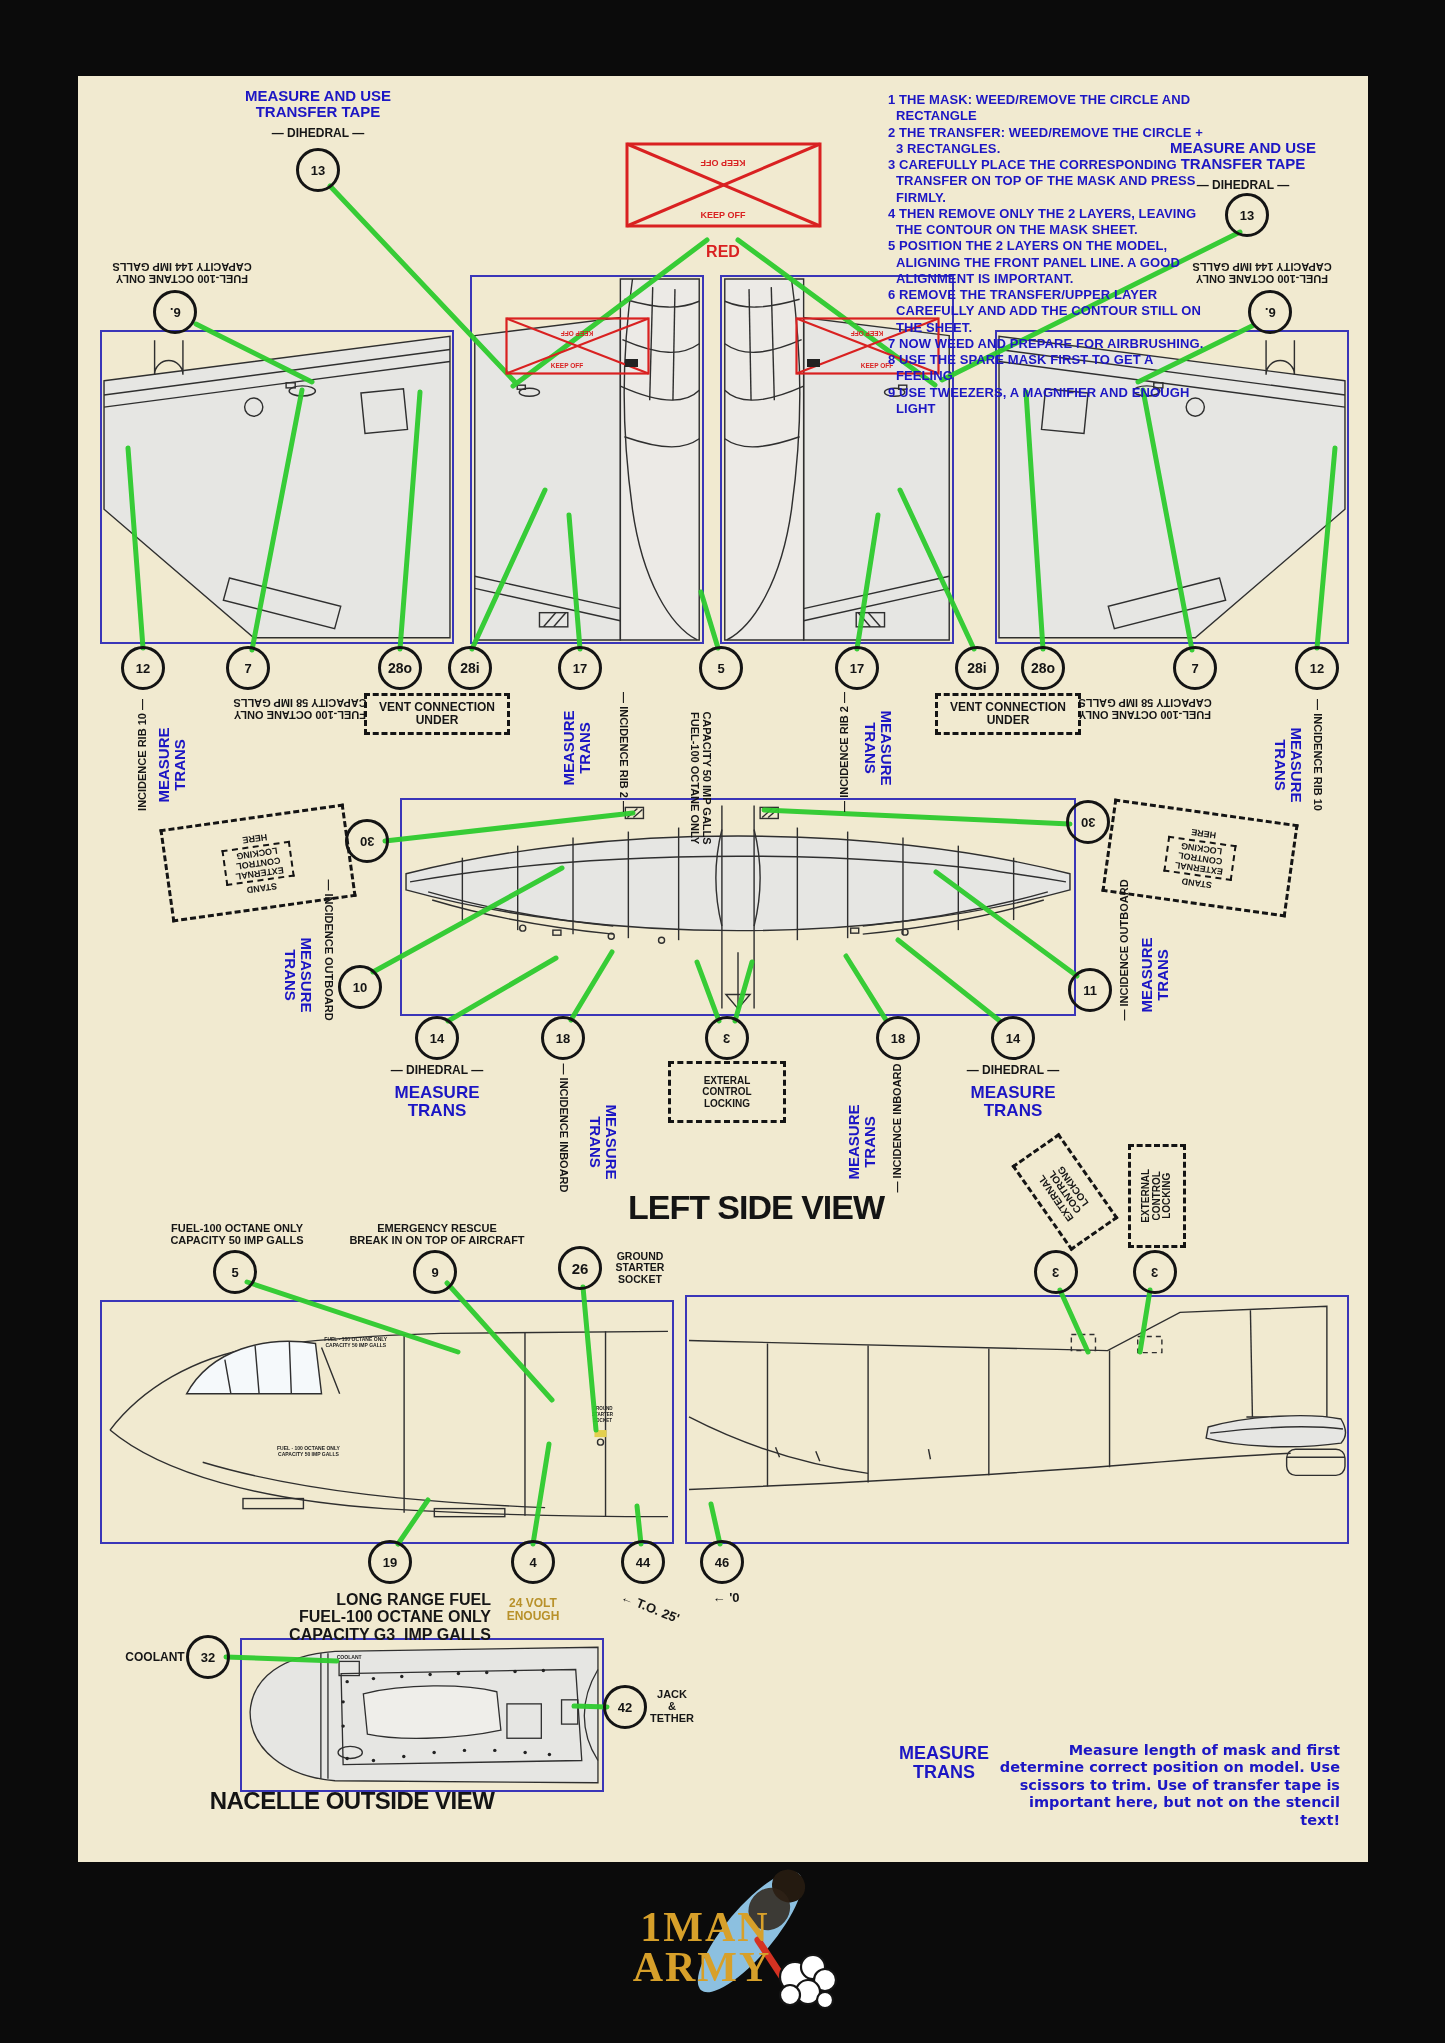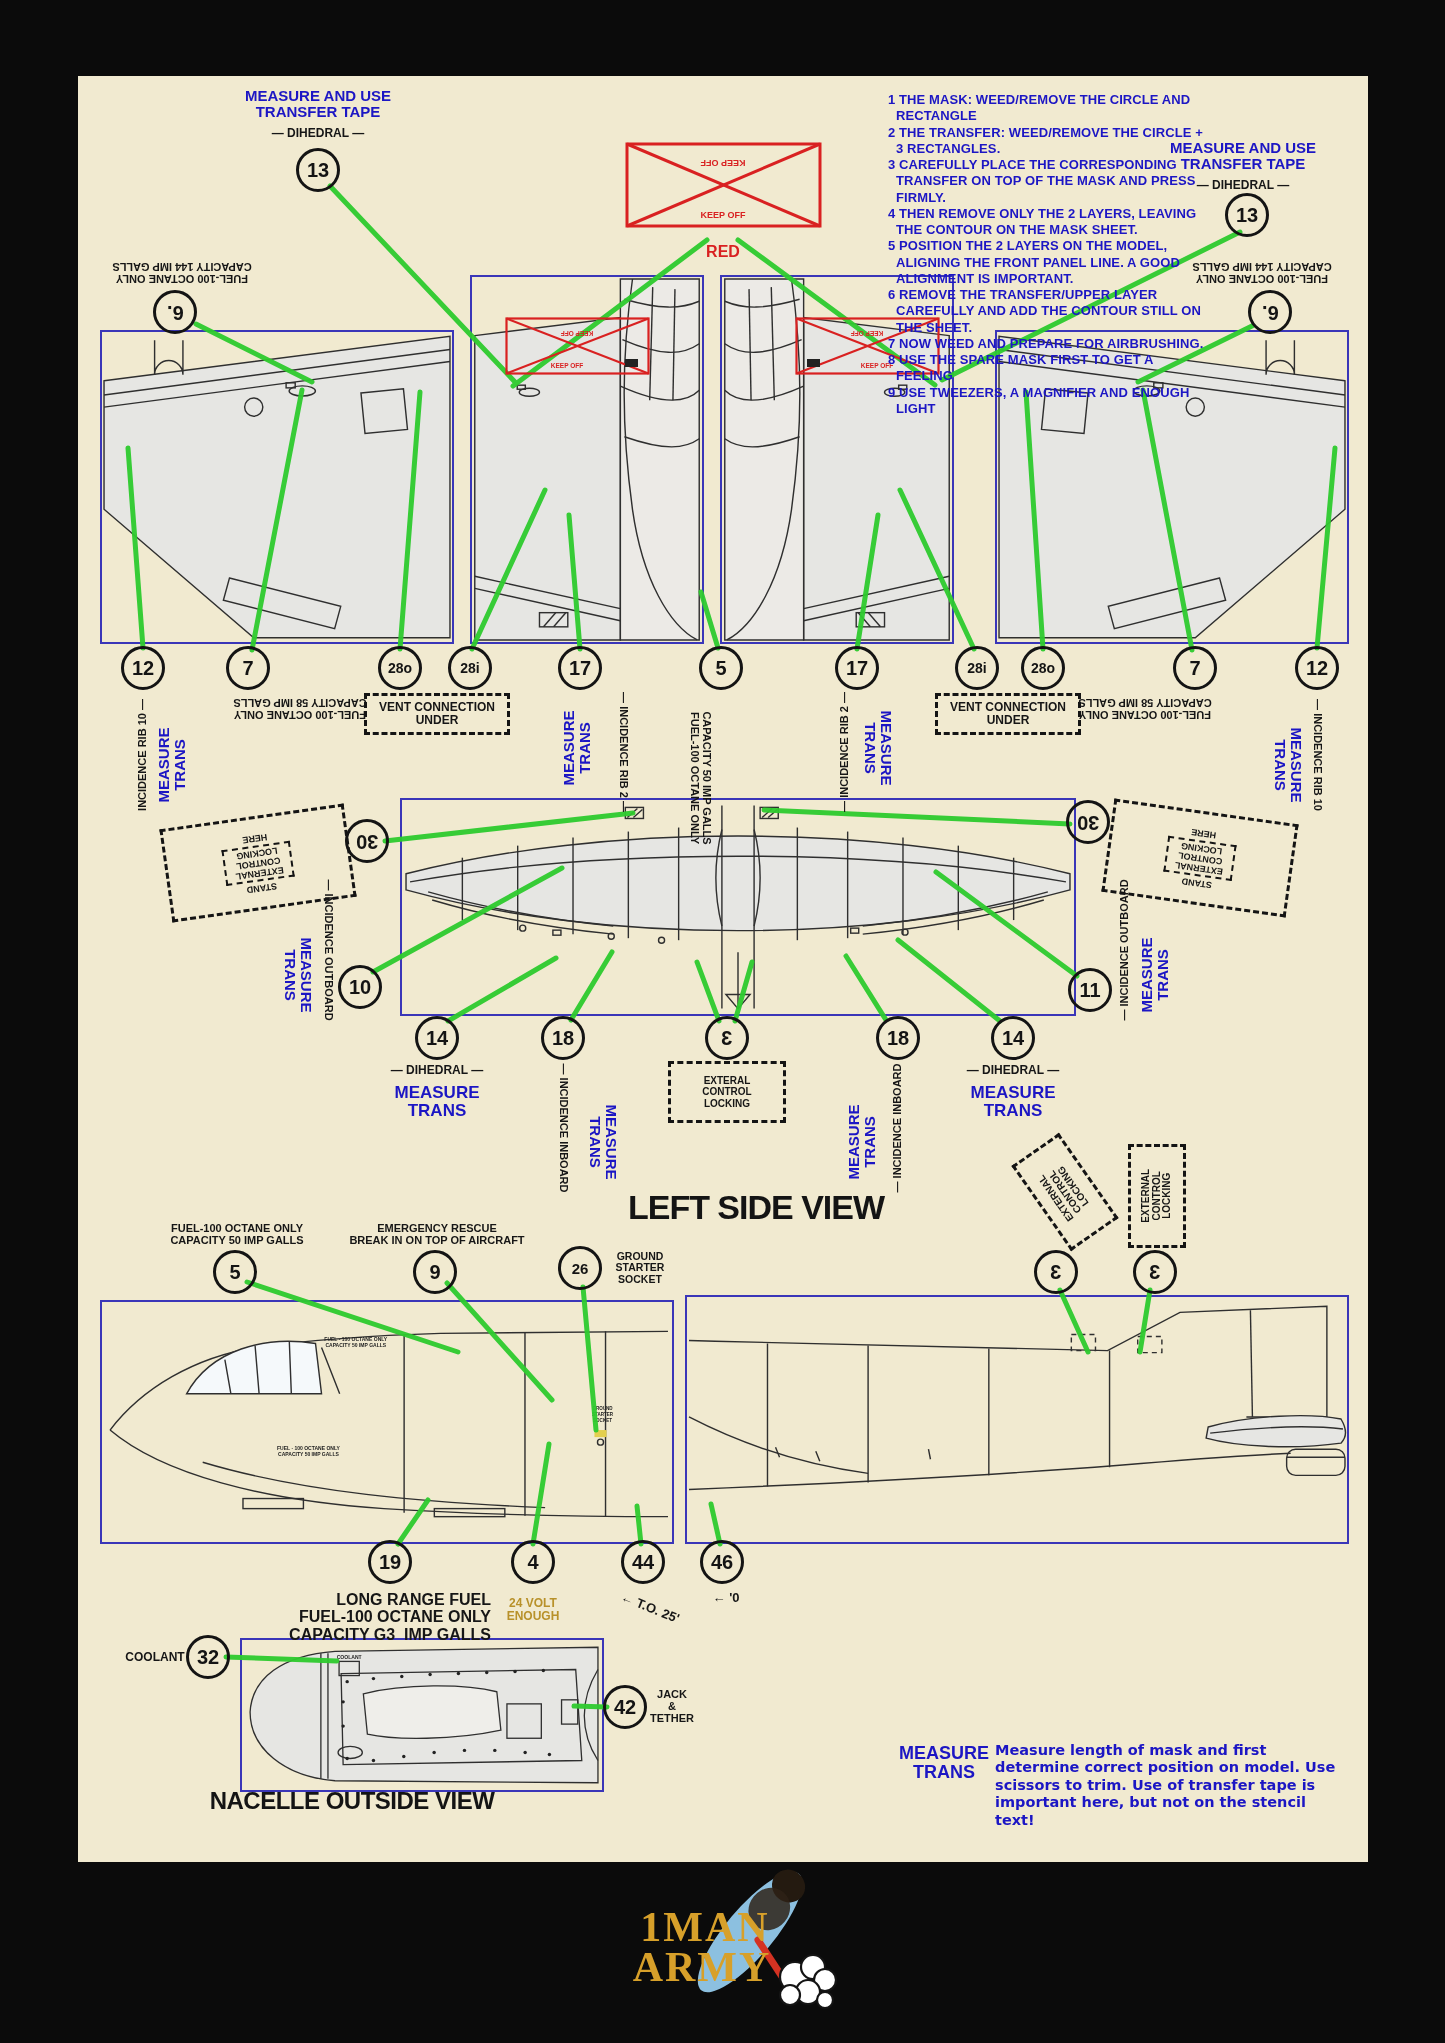--- a/index.html
+++ b/index.html
@@ -8,21 +8,21 @@
   #paper{position:absolute;left:78px;top:76px;width:1290px;height:1786px;background:#f1ead0;}
   .abs{position:absolute;}
   .lbl{position:absolute;font-weight:bold;color:#161616;text-align:center;white-space:pre;
        line-height:1.08;transform:translate(-50%,-50%) rotate(var(--r,0deg));z-index:7;}
   .blue{color:#1c16c4;}
   .redtx{color:#d92121;}
   .goldtx{color:#b8912a;}
   .col{display:flex;flex-direction:column;align-items:center;}
   .circ{position:absolute;width:38px;height:38px;margin:-22px 0 0 -22px;border:3.5px solid #141414;
         border-radius:50%;display:flex;align-items:center;justify-content:center;
-        font-weight:bold;font-size:20px;color:#141414;z-index:8;background:transparent;}
+        font-weight:bold;font-size:13px;color:#141414;z-index:8;background:transparent;}
   .mirror span{display:inline-block;transform:scaleX(-1);}
   .r180 span{display:inline-block;transform:rotate(180deg);}
   .panel{position:absolute;border:2px solid #3a36b8;z-index:3;}
   .panel svg{display:block;width:100%;height:100%;}
   .dashbox{position:absolute;border:3px dashed #141414;z-index:7;
            display:flex;flex-direction:column;align-items:center;justify-content:center;
            font-weight:bold;color:#161616;background:transparent;
            transform:translate(-50%,-50%) rotate(var(--r,0deg));text-align:center;line-height:1.12;}
   .instr{position:absolute;left:888px;top:92px;width:325px;z-index:7;
          font-weight:bold;font-size:13px;line-height:1.25;color:#1c16c4;letter-spacing:.1px;}
@@ -526,21 +526,21 @@
       <span>42</span>
     </div>
   <div class="lbl col" style="left:672px;top:1707px;font-size:11px;">
     <span>JACK</span><span>&amp;</span><span>TETHER</span>
   </div>
 
   <div class="lbl blue col" style="left:944px;top:1763px;font-size:18px;">
     <span>MEASURE</span><span>TRANS</span>
   </div>
   <div class="abs" style="left:995px;top:1742px;width:345px;z-index:7;font-family:'DejaVu Sans',sans-serif;
-       font-weight:bold;font-size:14.5px;line-height:1.2;color:#1c16c4;white-space:normal;">Measure length of mask and first determine correct position on model. Use scissors to trim. Use of transfer tape is important here, but not on the stencil text!</div>
+       font-weight:bold;font-size:14.5px;line-height:1.2;color:#1c16c4;white-space:normal;text-align:right;">Measure length of mask and first determine correct position on model. Use scissors to trim. Use of transfer tape is important here, but not on the stencil text!</div>
 
   <svg class="abs" style="left:620px;top:1862px;z-index:9;" width="240" height="175">
     <g transform="rotate(40 130 70)">
       <ellipse cx="130" cy="70" rx="24" ry="76" fill="#8cc0e0"></ellipse>
       <ellipse cx="130" cy="10" rx="17" ry="16" fill="#241a10"></ellipse>
       <ellipse cx="130" cy="40" rx="20" ry="22" fill="#2e2216" opacity="0.85"></ellipse>
     </g>
     <path d="M138,78 L176,136" stroke="#d43222" stroke-width="7" stroke-linecap="round"></path>
     <g fill="#ffffff" stroke="#141414" stroke-width="2.2">
       <circle cx="175" cy="115" r="15"></circle>

